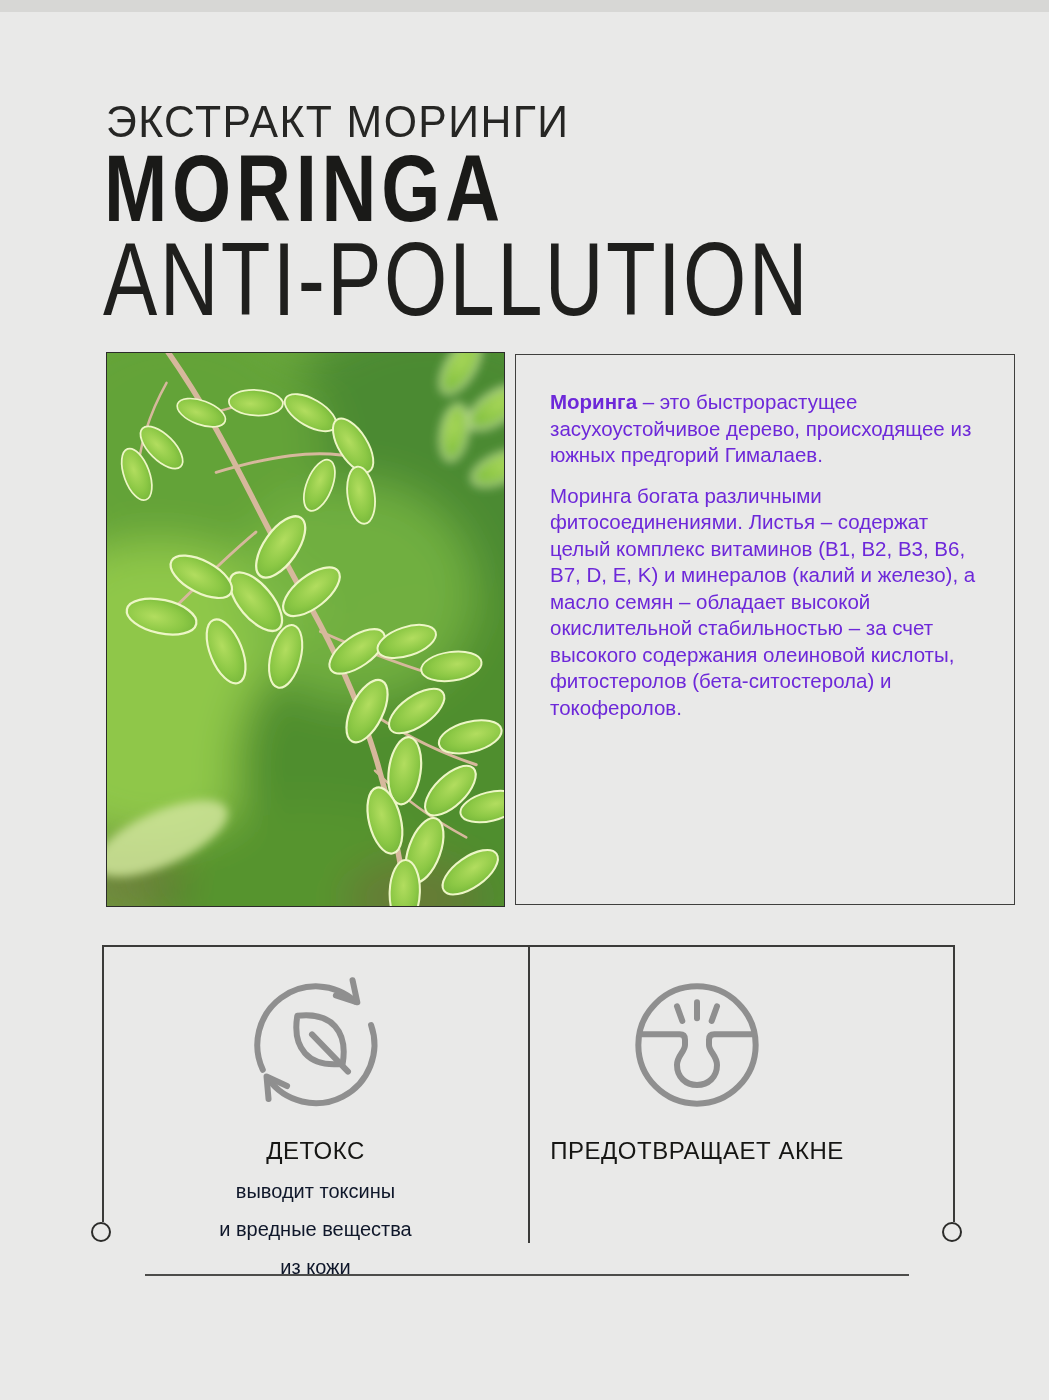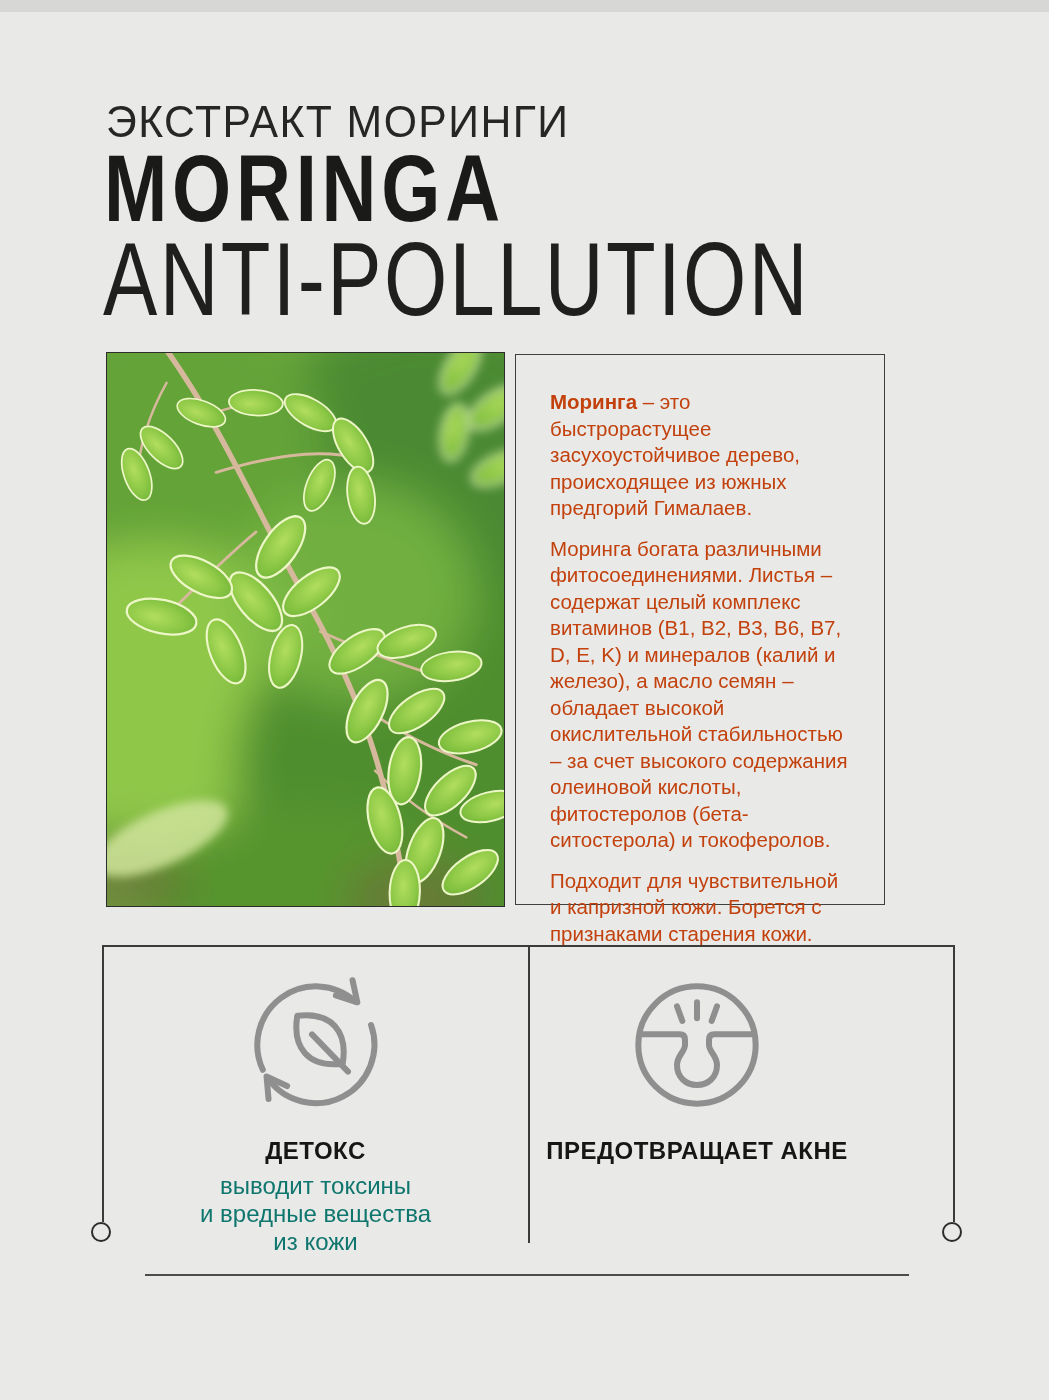--- a/index.html
+++ b/index.html
@@ -24,23 +24,23 @@
     font-weight:400; letter-spacing:3px; color:#1f1f1d;
     transform:scaleX(.79); transform-origin:left top; white-space:nowrap;
   }
   
   .photo {
     position:absolute; left:106px; top:340px; width:399px; height:555px;
     border:1px solid #2c2c2a; box-sizing:border-box; overflow:hidden;
   }
   .photo svg { display:block; width:100%; height:100%; }
   .textbox {
-    position:absolute; left:515px; top:342px; width:370px; height:551px;
+    position:absolute; left:515px; top:342px; width:500px; height:551px;
     border:1px solid #3f3f3d; box-sizing:border-box;
-    padding:34px 33px 0 34px; font-size:20.5px; line-height:26.5px; color:#c2410c;
+    padding:34px 33px 0 34px; font-size:20.5px; line-height:26.5px; color:#6d28d9;
   }
   .textbox p { margin:0 0 14px 0; }
   .textbox .lead { font-weight:700; }
   
   .bline { position:absolute; background:#3b3b39; }
   .b-top   { left:102px; top:933px; width:853px; height:2px; }
   .b-left  { left:102px; top:933px; width:2px;  height:277px; }
   .b-right { left:953px; top:933px; width:2px;  height:277px; }
   .b-mid   { left:528px; top:933px; width:2px;  height:298px; }
   .corner-circle {
@@ -49,24 +49,24 @@
   }
   .cc-left  { left:91px;  top:1210px; }
   .cc-right { left:942px; top:1210px; }
   .cell {
     position:absolute; top:935px; width:427px; text-align:center;
   }
   .cell-left  { left:102px; }
   .cell-right { left:528px; width:338px; }
   .benefit-icon { width:160px; height:160px; margin:18px auto 12px auto; display:block; }
   .benefit-title {
-    font-size:24px; font-weight:700; letter-spacing:.5px; color:#161614; margin-bottom:7px;
+    font-size:24px; font-weight:400; letter-spacing:.5px; color:#161614; margin-bottom:7px;
   }
   .benefit-desc {
-    font-size:24px; line-height:28px; color:#0f766e; white-space:pre-line;
+    font-size:20px; line-height:38px; color:#0f172a; white-space:pre-line;
   }
   .bottom-rule {
     position:absolute; left:145px; top:1262px; width:764px; height:2px; background:#4c4c4a;
   }
 </style>
 </head>
 <body>
 
 <div class="page">
 
@@ -156,21 +156,20 @@
         <use href="#lf" transform="translate(392,55) rotate(56) scale(.95)"></use>
         <use href="#lf" transform="translate(350,80) rotate(10) scale(.85)"></use>
         <use href="#lf" transform="translate(396,116) rotate(66) scale(.9)"></use>
       </g>
     </svg>
   </div>
 
   <div class="textbox">
     <p><span class="lead">Моринга</span><span> – это быстрорастущее засухоустойчивое дерево, происходящее из южных предгорий Гималаев.</span></p>
     <p>Моринга богата различными фитосоединениями. Листья – содержат целый комплекс витаминов (B1, B2, B3, B6, B7, D, E, K) и минералов (калий и железо), а масло семян – обладает высокой окислительной стабильностью – за счет высокого содержания олеиновой кислоты, фитостеролов (бета-ситостерола) и токоферолов.</p>
-    <p>Подходит для чувствительной и капризной кожи. Борется с признаками старения кожи.</p>
   </div>
 
   <div class="bline b-top"></div>
   <div class="bline b-left"></div>
   <div class="bline b-right"></div>
   <div class="bline b-mid"></div>
   <div class="corner-circle cc-left"></div>
   <div class="corner-circle cc-right"></div>
 
   <div class="cell cell-left">

